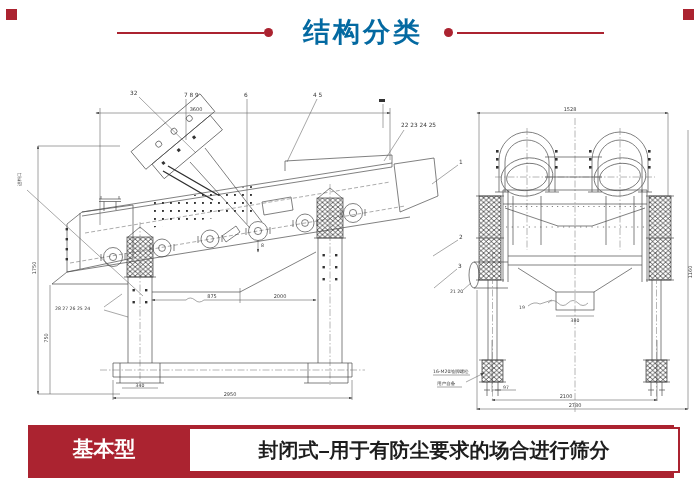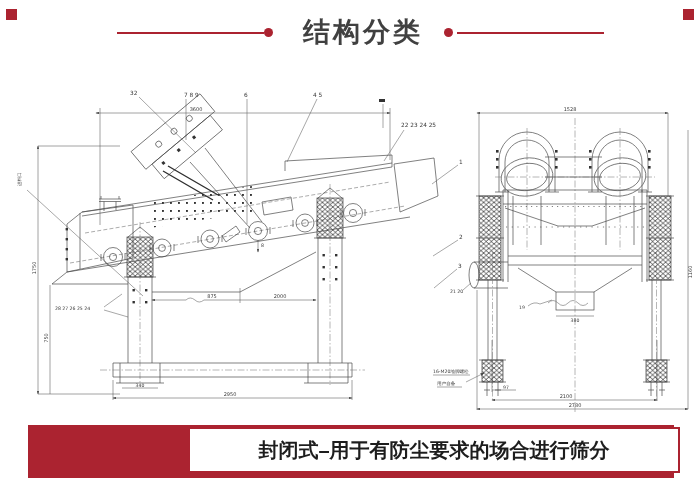--- a/index.html
+++ b/index.html
@@ -3,21 +3,21 @@
 <meta charset="utf-8">
 <style>
   html,body{margin:0;padding:0;background:#ffffff;}
   #stage{position:relative;width:700px;height:485px;background:#fff;overflow:hidden;
          font-family:"Liberation Sans","DejaVu Sans",sans-serif;}
   
   .hdr-sq{position:absolute;width:11px;height:11px;background:var(--red);}
   .hdr-line{position:absolute;height:2px;background:var(--red);top:32px;}
   .hdr-dot{position:absolute;width:9px;height:9px;border-radius:50%;background:var(--red);top:28px;}
   .title{position:absolute;top:14px;left:0;right:0;text-align:center;
-         font-size:27px;font-weight:bold;color:#404040;letter-spacing:3px;padding-left:26px;}
+         font-size:27px;font-weight:bold;color:#0369a1;letter-spacing:3px;padding-left:26px;}
   
   .footer{position:absolute;left:28px;top:425px;width:646px;height:53px;background:var(--red);}
   .footer-label{position:absolute;left:0;top:0;width:152px;height:48px;line-height:48px;
                 text-align:center;color:#fff;font-size:21px;font-weight:bold;}
   .footer-desc{position:absolute;left:160px;top:2px;width:488px;height:42px;background:#fff;
                border:2px solid var(--red);line-height:42px;text-align:center;
                color:#1d1d1d;font-size:20px;font-weight:bold;}
   svg{position:absolute;left:0;top:0;}
   svg text{font-family:"DejaVu Sans","Liberation Sans",sans-serif;fill:#3a3a3a;}
   .ln{stroke:#4a4a4a;stroke-width:.7;fill:none;}
@@ -277,16 +277,17 @@
         <path class="cl" d="M492.5,252 V400 M656.5,252 V400"></path>
         <rect x="482" y="360" width="21" height="22" fill="url(#xh)" stroke="#3c3c3c" stroke-width=".7"></rect>
         <rect x="646" y="360" width="21" height="22" fill="url(#xh)" stroke="#3c3c3c" stroke-width=".7"></rect>
         <path class="ln" d="M479,360 H506 M479,382 H506 M643,360 H670 M643,382 H670"></path>
         <path class="ln" d="M487,382 V396 M498,382 V396 M484,390 H490 M495,390 H501 M651,382 V396 M662,382 V396 M648,390 H654 M659,390 H665"></path>
       </g>
     </g>
   </svg>
 
   <div class="footer" style="background:var(--red)">
+    <div class="footer-label">基本型</div>
     <div class="footer-desc" style="border-color:var(--red)">封闭式–用于有防尘要求的场合进行筛分</div>
   </div>
 
 </div>
 
 </body></html>

